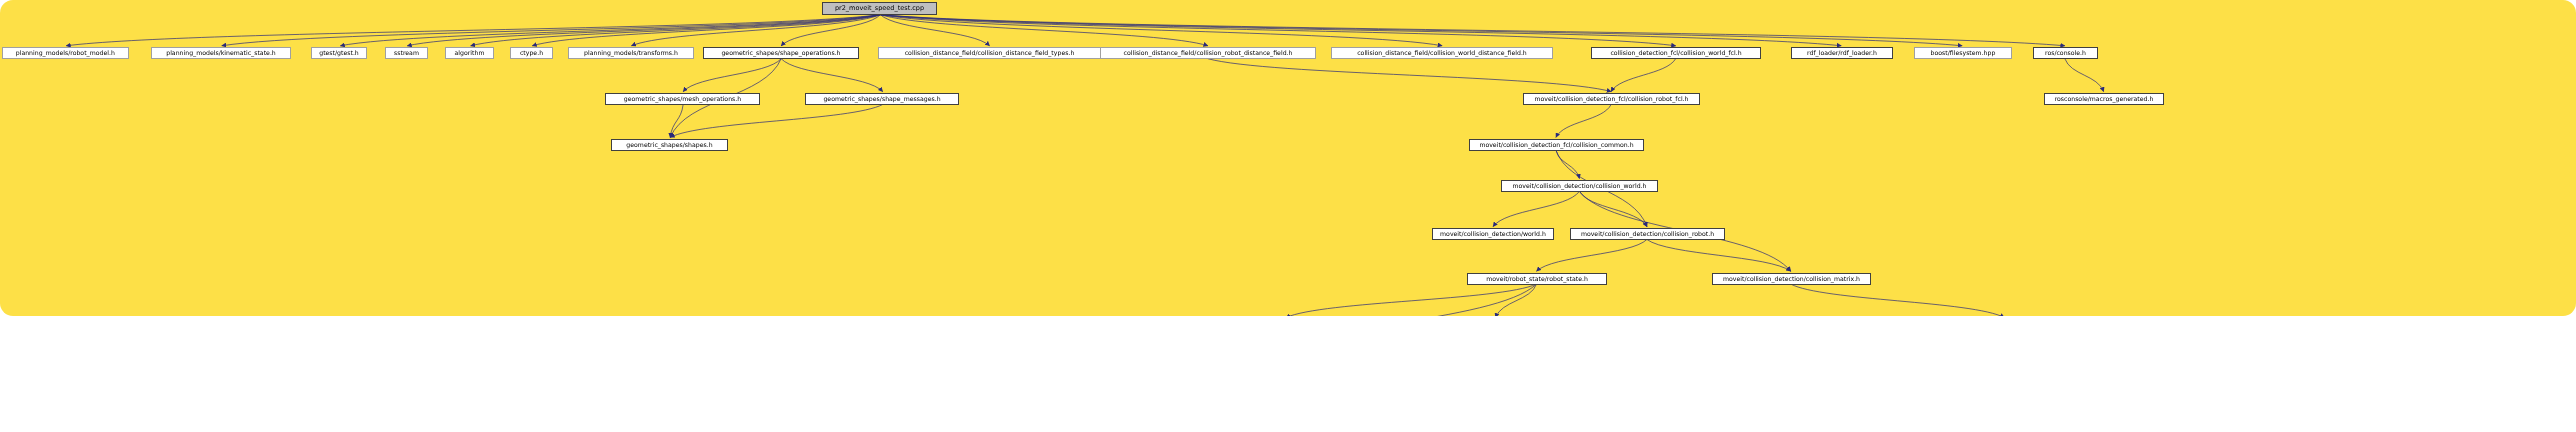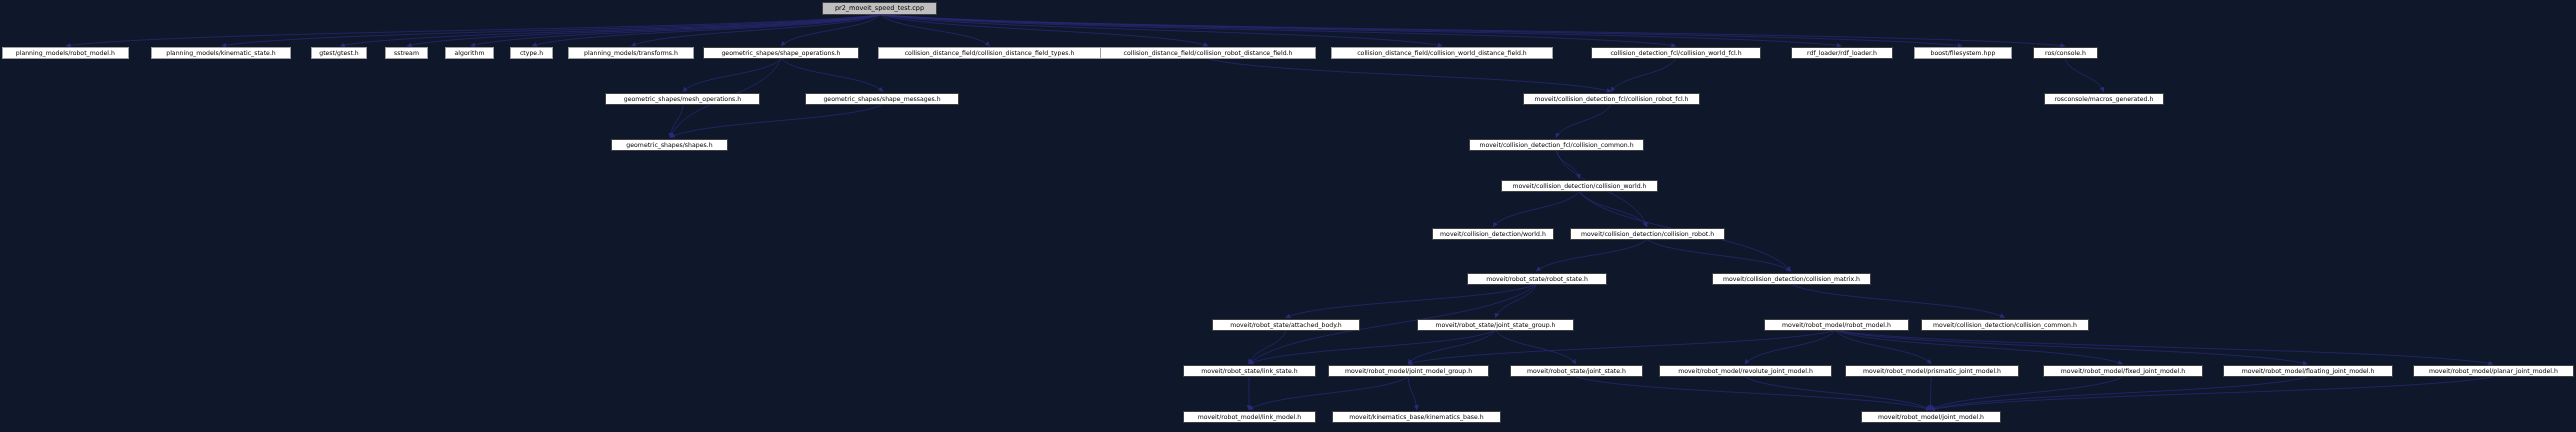--- a/index.html
+++ b/index.html
@@ -1,17 +1,17 @@
 <!DOCTYPE html>
 <html style="font-size:9.4px"><head>
 <meta charset="utf-8">
 <style>
   html,body{margin:0;padding:0;background:#ffffff;}
   body{font-family:"DejaVu Sans","Liberation Sans",sans-serif;}
-  #graph{position:relative;width:2576px;height:432px;background:#0f172a;overflow:hidden;}
+  #graph{position:relative;width:2576px;height:316px;background:#fde047;overflow:hidden;border-radius:13px;}
   #edges{position:absolute;left:0;top:0;width:2576px;height:432px;pointer-events:none;}
   .node{
     position:absolute;
     box-sizing:border-box;
     background:#ffffff;
     border:0.6px solid #a0a0a0;
     display:flex;align-items:center;justify-content:center;
     white-space:nowrap;
     color:#000000;
     line-height:1;

